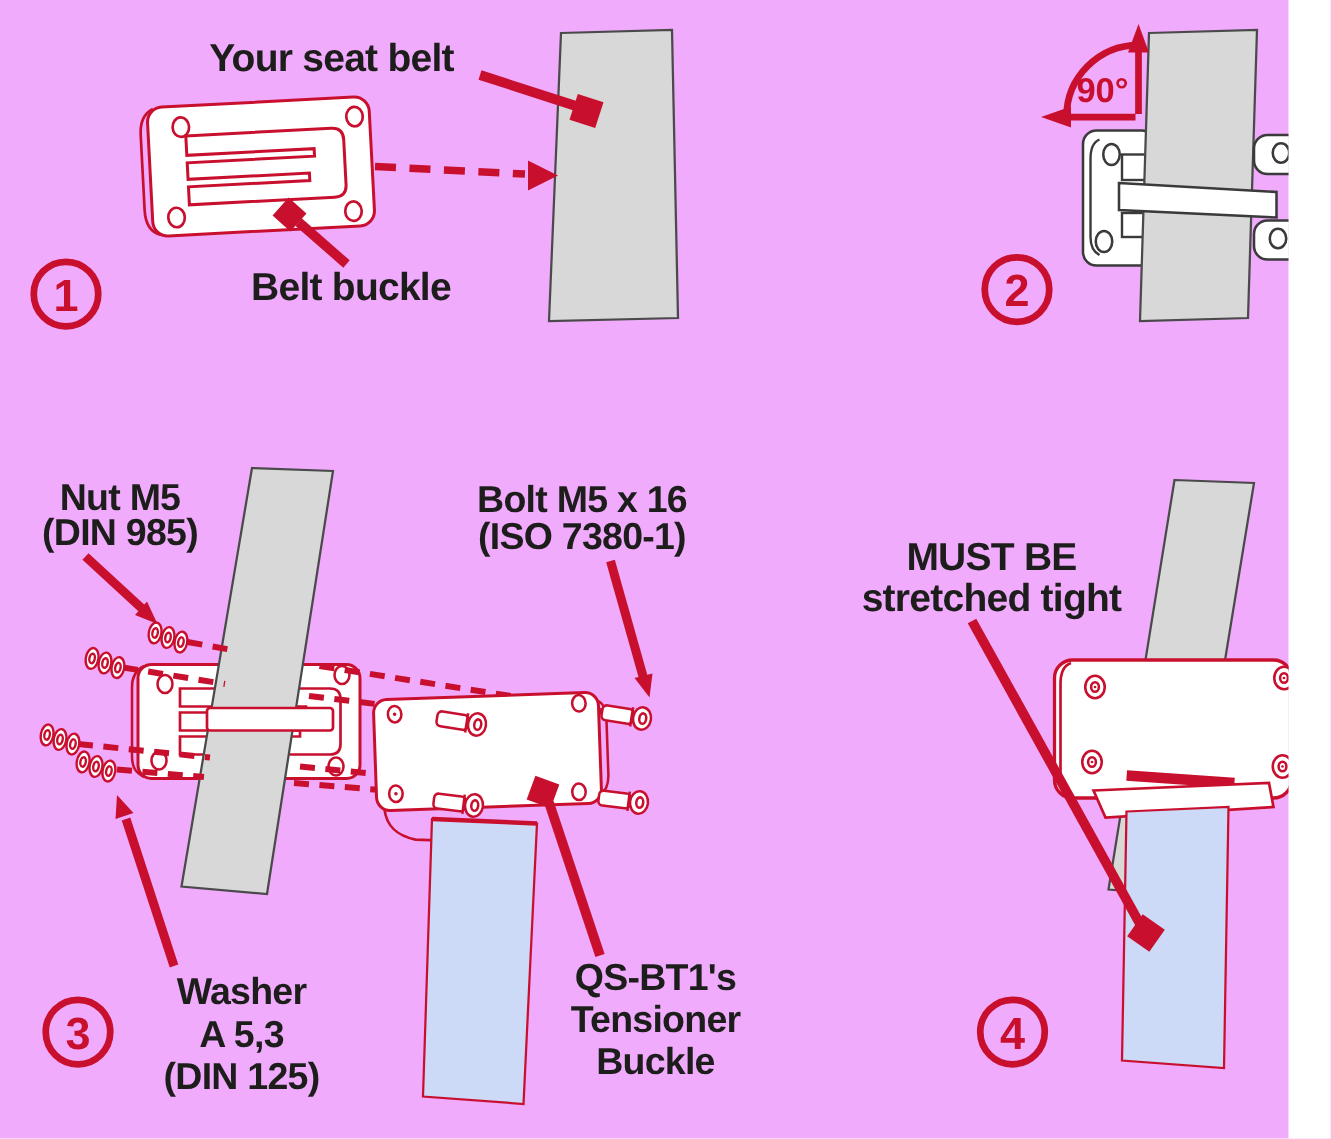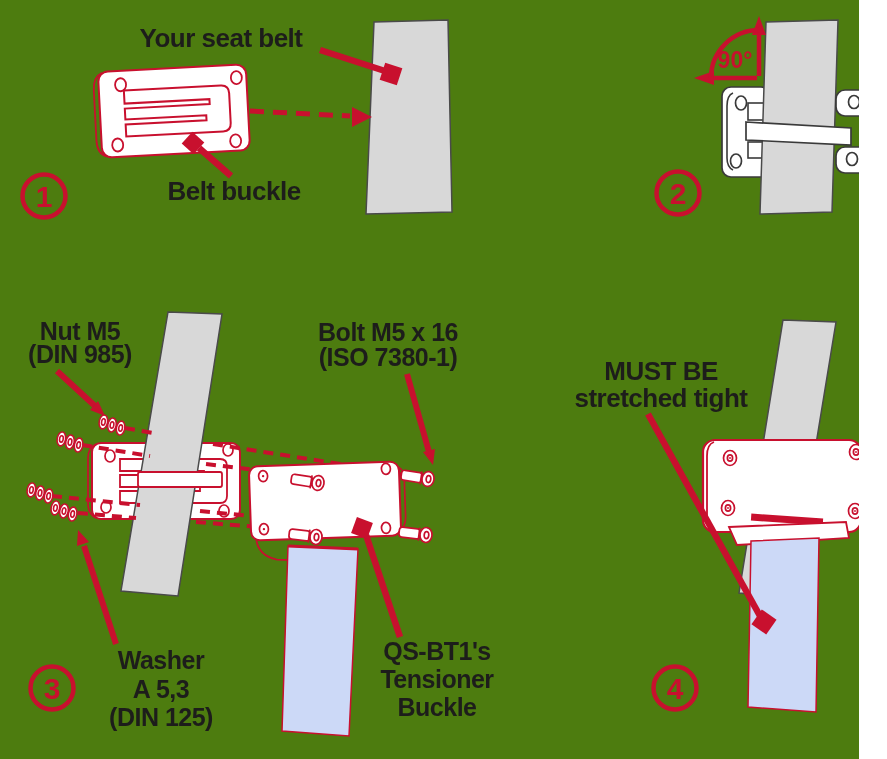--- a/index.html
+++ b/index.html
@@ -1,16 +1,16 @@
 <!DOCTYPE html>
 <html><head>
 <meta charset="utf-8">
 <style>
   html,body{margin:0;padding:0;background:#ffffff;}
-  .stage{position:relative;width:859px;height:759px;background:#4d7c0f;overflow:hidden;}
+  .stage{position:relative;width:859px;height:759px;background:#f0abfc;overflow:hidden;}
   svg{display:block;}
   text{font-family:"Liberation Sans","DejaVu Sans",sans-serif;font-weight:bold;}
   .lbl{fill:#1d1d1b;font-size:26px;letter-spacing:-0.5px;text-anchor:middle;}
   .lbl-sm{fill:#1d1d1b;font-size:25px;letter-spacing:-0.5px;text-anchor:middle;}
   .num{fill:#c8102e;font-size:30px;text-anchor:middle;}
   .angle-lbl{fill:#c8102e;font-size:23px;text-anchor:middle;}
   .red-stroke{stroke:#c8102e;fill:#ffffff;}
   .dark-stroke{stroke:#3a3a3a;fill:#ffffff;}
   .belt{fill:#d8d8d8;stroke:#4a4a4a;stroke-width:1.5;}
   .strap{fill:#ccd9f7;stroke:#c8102e;stroke-width:1.5;}

